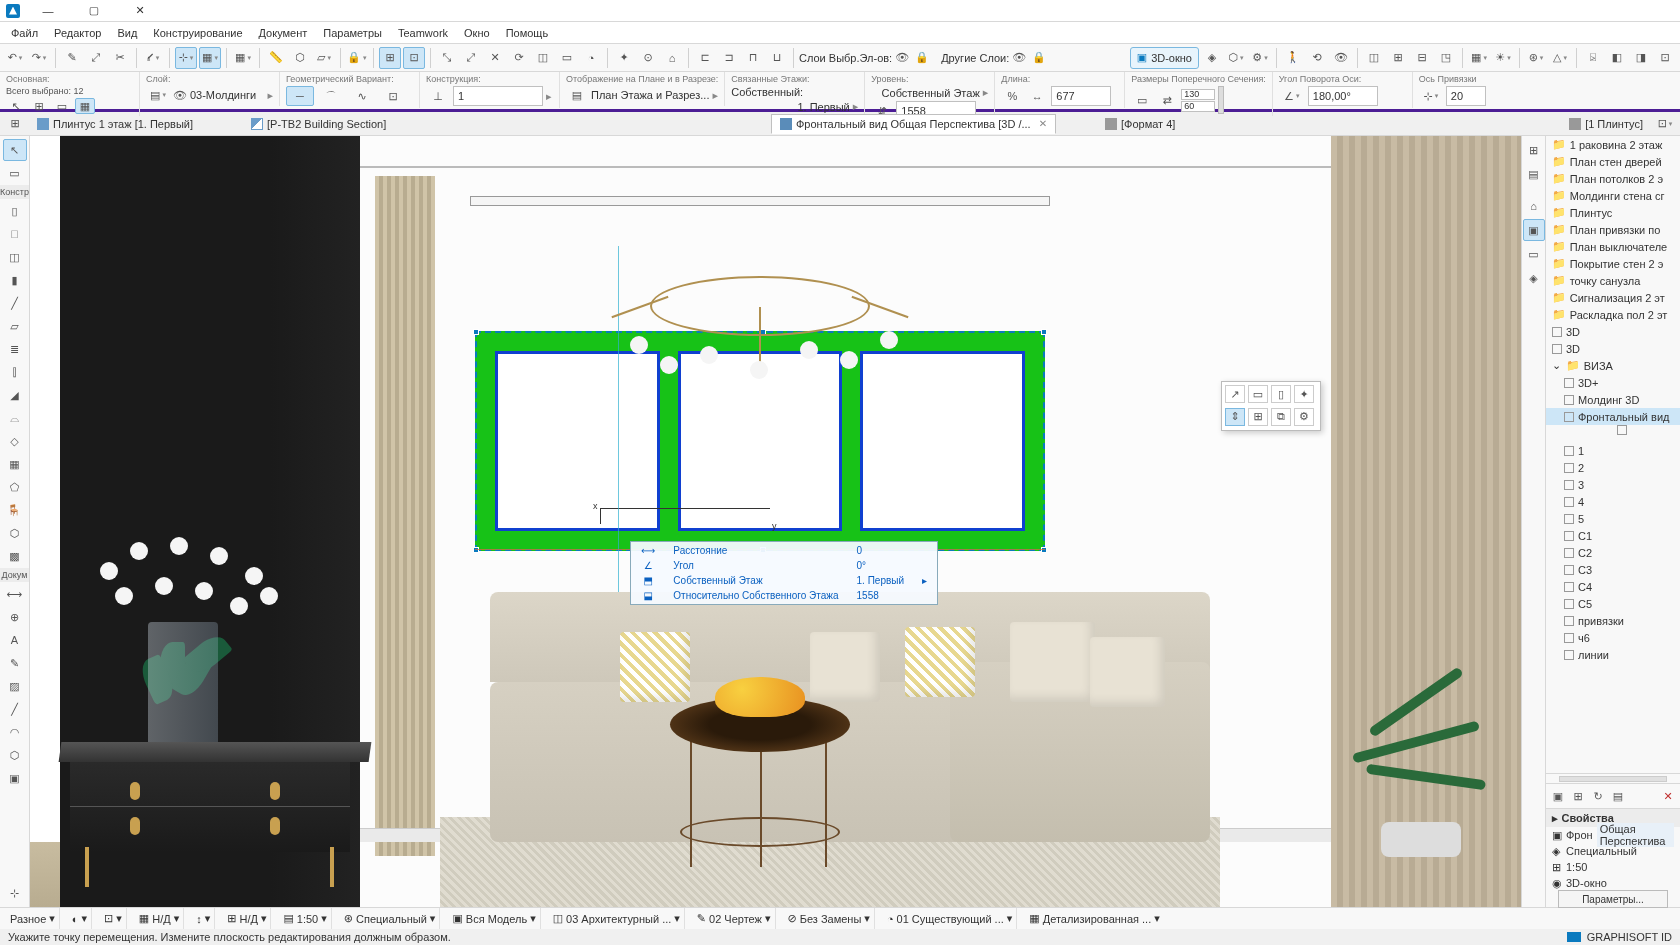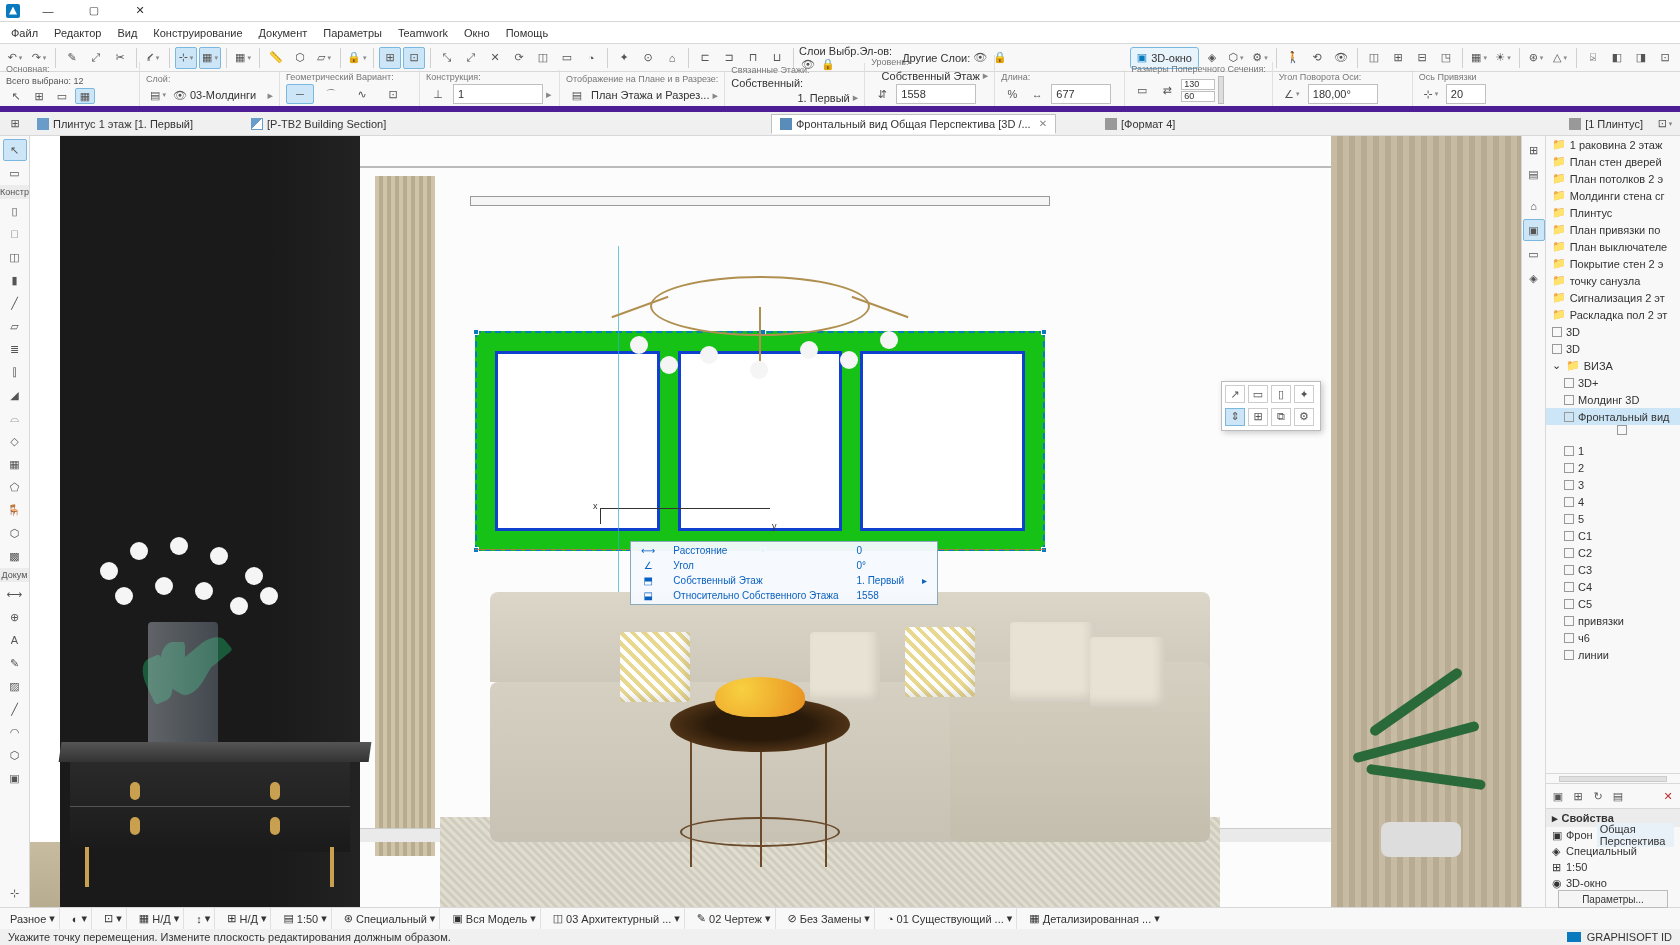--- a/index.html
+++ b/index.html
@@ -12,21 +12,21 @@
 .winbtn{width:44px;height:20px;display:flex;align-items:center;justify-content:center;cursor:pointer}
 .menubar{height:22px;background:#fff;display:flex;align-items:center;padding:0 4px;gap:2px;border-bottom:1px solid #d8d8d8}
 .menuitem{padding:2px 7px;cursor:pointer}
 .toolbar{height:28px;background:#f8f8f8;display:flex;align-items:center;padding:0 4px;gap:2px;border-bottom:1px solid #d8d8d8}
 .tbtn{width:22px;height:22px;display:flex;align-items:center;justify-content:center;cursor:pointer;border:1px solid transparent;border-radius:2px;color:#555}
 .tbtn.on{background:#cde6f7;border-color:#7ab8e0}
 .tbtn.dd::after{content:"▾";font-size:7px;margin-left:2px;color:#888}
 .sep{width:1px;height:20px;background:#d0d0d0;margin:0 3px}
 .tinput{height:20px;border:1px solid #c0c0c0;padding:0 4px;font-size:11px;background:#fff;min-width:40px}
 .pill{display:flex;align-items:center;height:22px;border:1px solid #7ab8e0;background:#e8f4fc;border-radius:3px;padding:0 6px;gap:4px;cursor:pointer}
-.infobar{height:40px;background:#f8f8f8;display:flex;align-items:flex-end;border-bottom:6px solid #4c1d95}
+.infobar{height:40px;background:#f8f8f8;display:flex;align-items:flex-start;border-bottom:3px solid #4c1d95}
 .infogrp{display:flex;flex-direction:column;padding:2px 6px;border-right:1px solid #e0e0e0;justify-content:center;gap:2px}
 .infogrp .hdr{font-size:9px;color:#777;white-space:nowrap}
 .infogrp .row{display:flex;align-items:center;gap:3px}
 .tabbar{height:24px;background:#f0f0f0;display:flex;align-items:center;padding:0 4px;gap:2px;border-bottom:1px solid #d8d8d8}
 .tab{display:flex;align-items:center;height:20px;padding:0 8px;gap:4px;cursor:pointer;border:1px solid transparent}
 .tab.active{background:#fff;border-color:#c0c0c0;border-bottom-color:#fff}
 .tab .ico{width:12px;height:12px;background:#6a9cc9;flex-shrink:0}
 .tab .x{font-size:10px;color:#888;margin-left:4px}
 .main{display:flex;height:calc(100% - 22px - 22px - 28px - 40px - 24px - 22px - 16px)}
 .toolbox{width:30px;background:#f8f8f8;border-right:1px solid #d8d8d8;display:flex;flex-direction:column;align-items:center;padding:3px 0;gap:1px;overflow:hidden}
@@ -152,21 +152,21 @@
   <div class="sep"></div>
   <div class="tbtn">✦</div>
   <div class="tbtn">⊙</div>
   <div class="tbtn">⌂</div>
   <div class="sep"></div>
   <div class="tbtn">⊏</div>
   <div class="tbtn">⊐</div>
   <div class="tbtn">⊓</div>
   <div class="tbtn">⊔</div>
   <div class="sep"></div>
-  <div style="display:flex;flex-direction:column;font-size:9px;color:#777;gap:1px">
+  <div style="display:flex;flex-direction:row;font-size:9px;color:#777;gap:1px">
     <span>Слои Выбр.Эл-ов:</span>
     <div style="display:flex;gap:2px">
       <div class="tbtn" style="width:18px;height:12px">👁</div>
       <div class="tbtn" style="width:18px;height:12px">🔒</div>
     </div>
   </div>
   <div style="display:flex;flex-direction:row;font-size:9px;color:#777;gap:1px;margin-left:8px">
     <span>Другие Слои:</span>
     <div style="display:flex;gap:2px">
       <div class="tbtn" style="width:18px;height:12px">👁</div>

